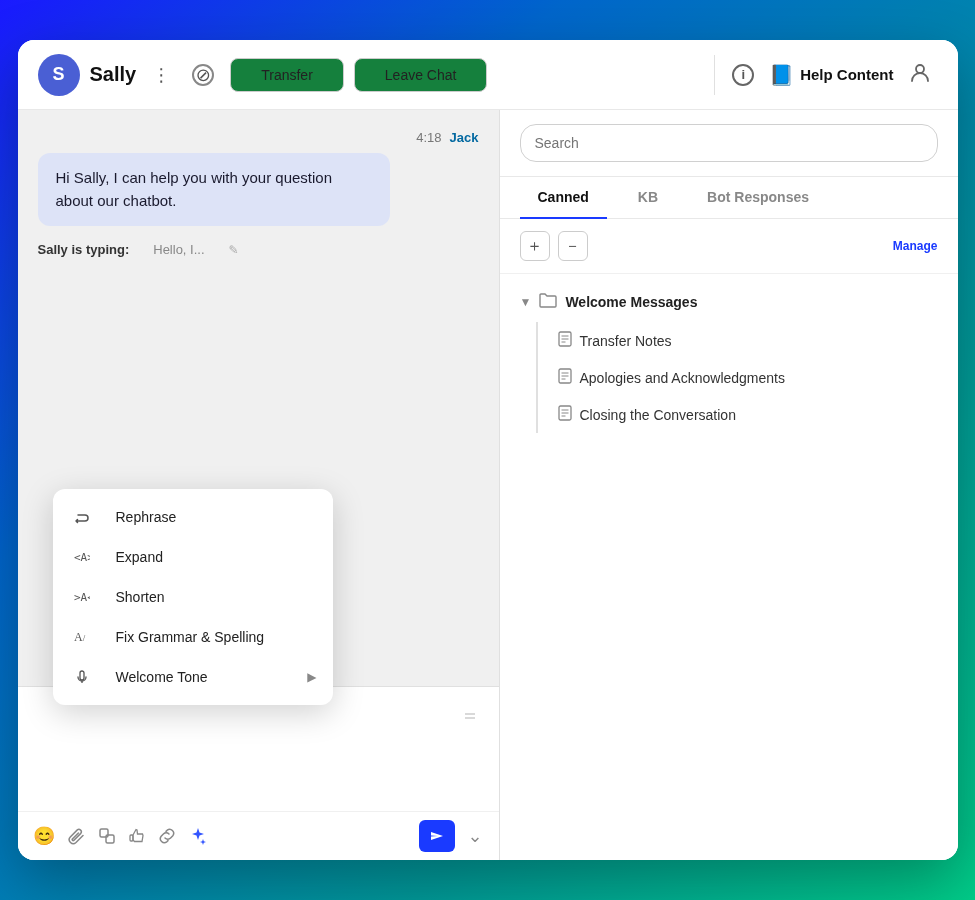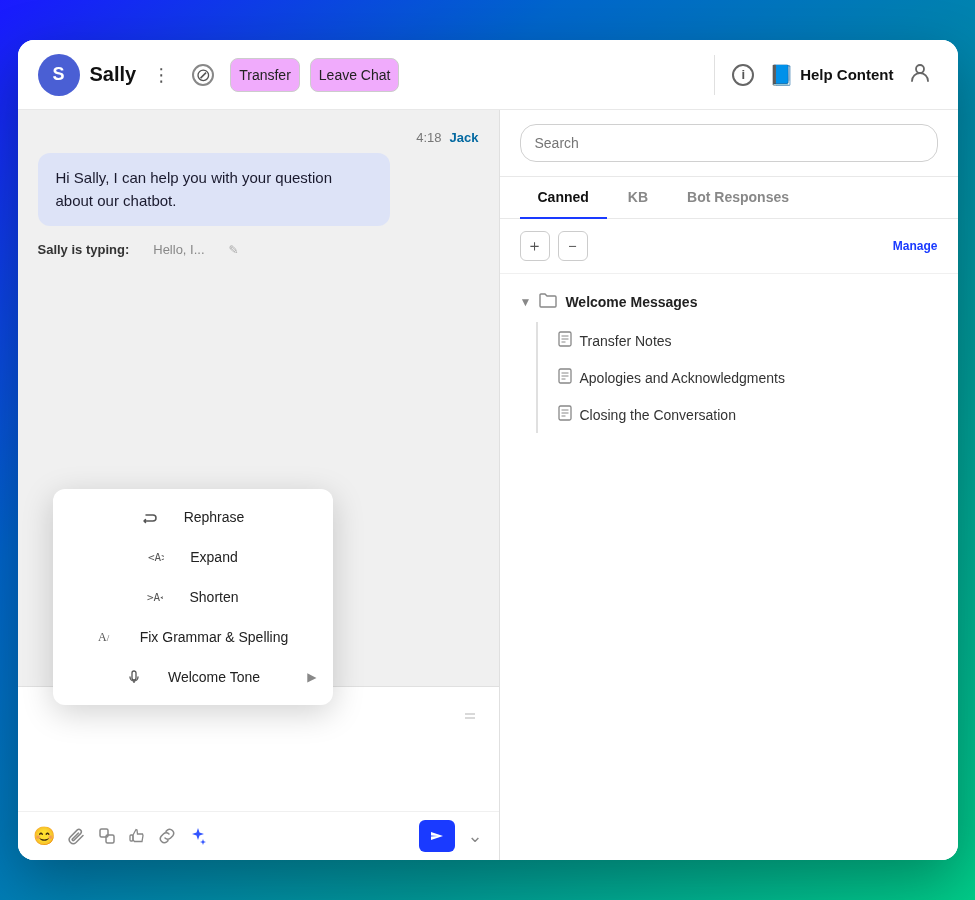--- a/index.html
+++ b/index.html
@@ -63,23 +63,23 @@
       padding: 6px;
       color: #555;
       font-size: 18px;
       display: flex;
       align-items: center;
       justify-content: center;
       border-radius: 4px;
     }
     .header-btn {
       border: 1.5px solid #ccc;
-      background: #f0abfc;
+      background: #15803d;
       border-radius: 8px;
-      padding: 8px 8px;
+      padding: 8px 30px;
       font-size: 14px;
       font-weight: 500;
       cursor: pointer;
       color: #222;
     }
     .header-divider {
       width: 1px;
       height: 40px;
       background: #e0e0e0;
       margin: 0 10px;
@@ -262,21 +262,20 @@
     }
     .context-menu-item {
       display: flex;
       align-items: center;
       gap: 25px;
       padding: 12px 20px;
       cursor: pointer;
       font-size: 14px;
       color: #222;
       position: relative;
-      justify-content: center;
     }
     .context-menu-icon {
       font-size: 15px;
       color: #555;
       width: 18px;
       display: flex;
       justify-content: center;
     }
     .context-menu-arrow {
       position: absolute;
@@ -304,21 +303,21 @@
       font-size: 14px;
       color: #aaa;
       outline: none;
     }
 
     
     .tabs-row {
       display: flex;
       padding: 0 20px;
       border-bottom: 1px solid #e8e8e8;
-      gap: 3px;
+      gap: 13px;
     }
     .tab {
       padding: 12px 18px;
       font-size: 14px;
       font-weight: 600;
       color: #888;
       cursor: pointer;
       border-bottom: 2.5px solid transparent;
       margin-bottom: -1px;
     }

